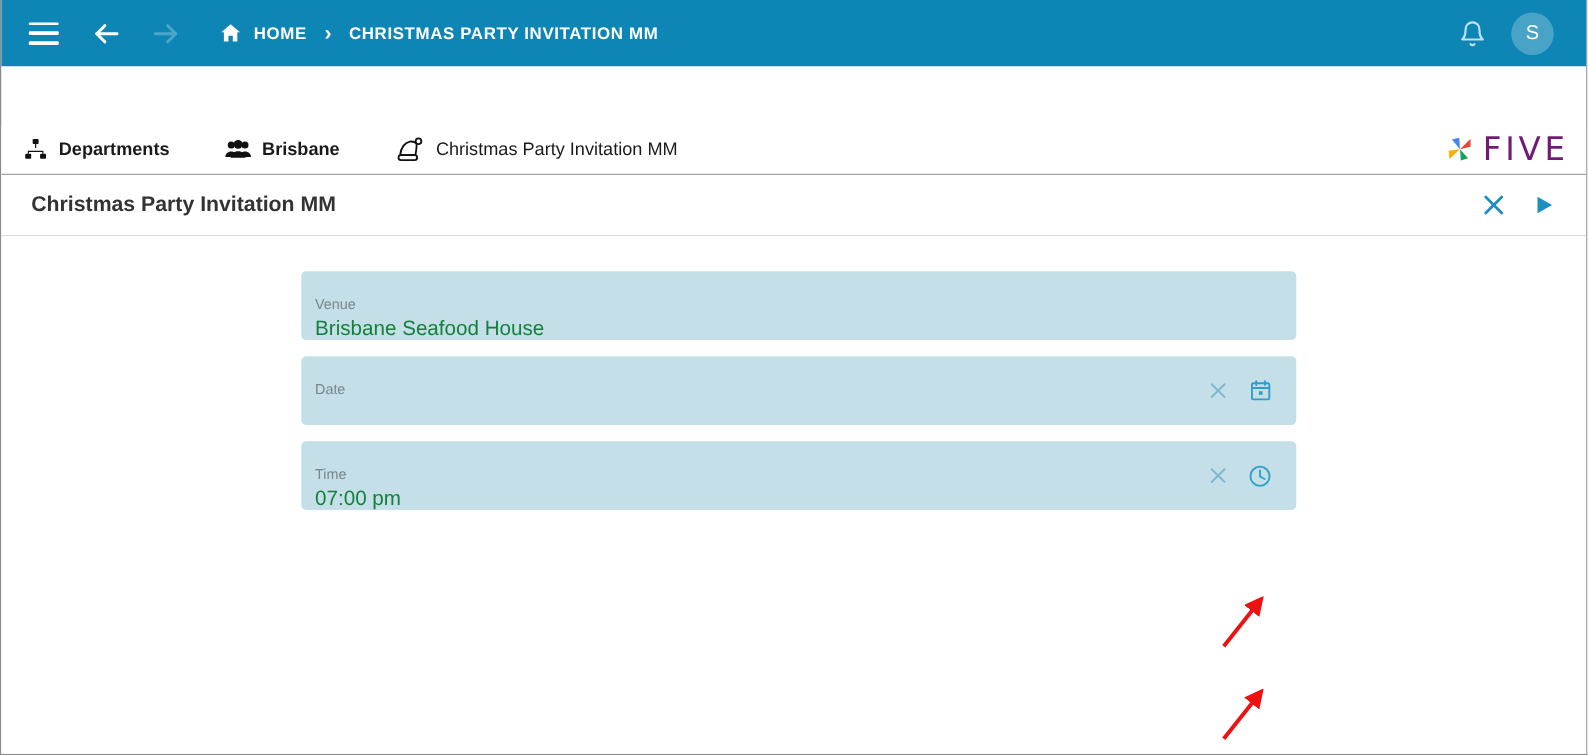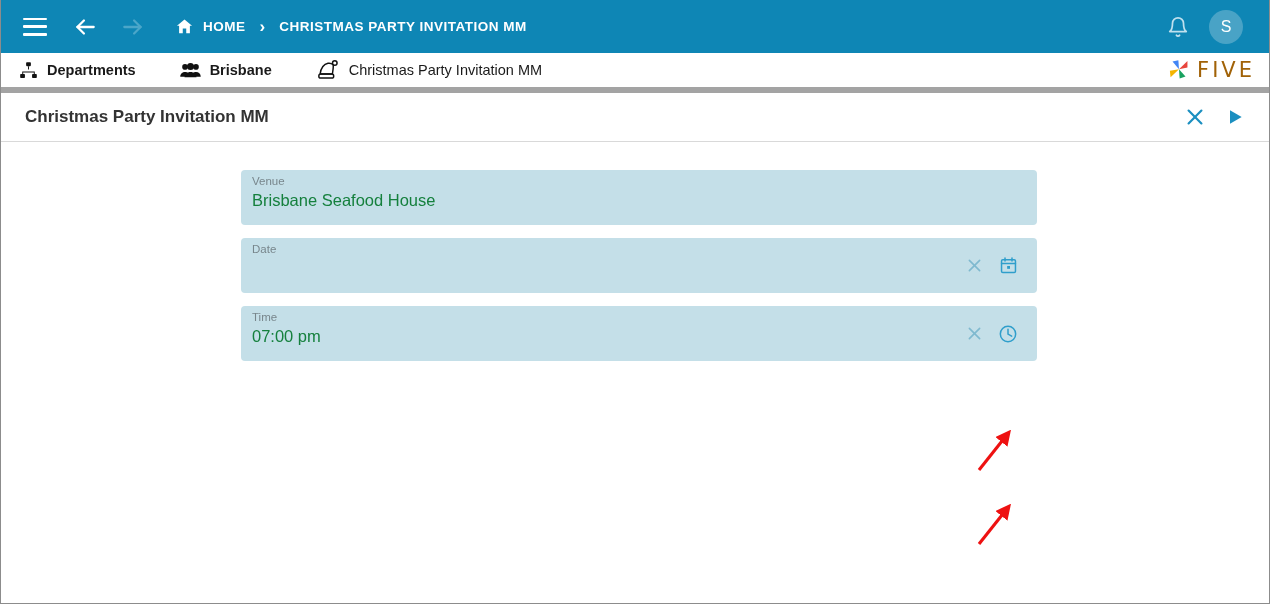--- a/index.html
+++ b/index.html
@@ -79,21 +79,22 @@
   }
 
   
   .tabstrip {
     position: relative;
     height: 40px;
     background: #ffffff;
     display: flex;
     align-items: center;
     padding-left: 18px;
-    border-bottom: 6px solid #a3a3a3;
+    border-bottom: 1px solid #a3a3a3;
+    margin-top: 47px;
   }
   .tab {
     display: flex;
     align-items: center;
     margin-right: 44px;
     cursor: pointer;
   }
   .tab-icon { display: flex; align-items: center; justify-content: center; margin-right: 9px; }
   .tab-label { font-size: 14.5px; color: #1a1a1a; font-weight: bold; white-space: nowrap; }
   .tab-label.regular { font-weight: normal; }
@@ -101,23 +102,23 @@
   .brand {
     position: absolute;
     right: 14px;
     top: 50%;
     transform: translateY(-50%);
     display: flex;
     align-items: center;
   }
   .brand-mark { width: 26px; height: 26px; margin-right: 5px; }
   .brand-text {
-    font-size: 21px;
+    font-size: 26px;
     letter-spacing: 3px;
-    color: #a16207;
+    color: #701a75;
     font-family: "DejaVu Sans", sans-serif;
   }
 
   
   .formhead {
     position: relative;
     height: 49px;
     display: flex;
     align-items: center;
     padding: 0 14px 0 24px;
@@ -136,21 +137,21 @@
     padding-top: 28px;
   }
 
   .fields { width: 796px; margin: 0 auto 0 240px; }
 
   .field {
     position: relative;
     background: #c4dfe8;
     border-radius: 4px;
     height: 55px;
-    padding: 4px 12px 0 11px;
+    padding: 20px 12px 0 11px;
     margin-bottom: 13px;
   }
   .field-label {
     font-size: 11.5px;
     color: #78868c;
     line-height: 14px;
     margin-bottom: 1px;
   }
   .field-value {
     font-size: 16.5px;

